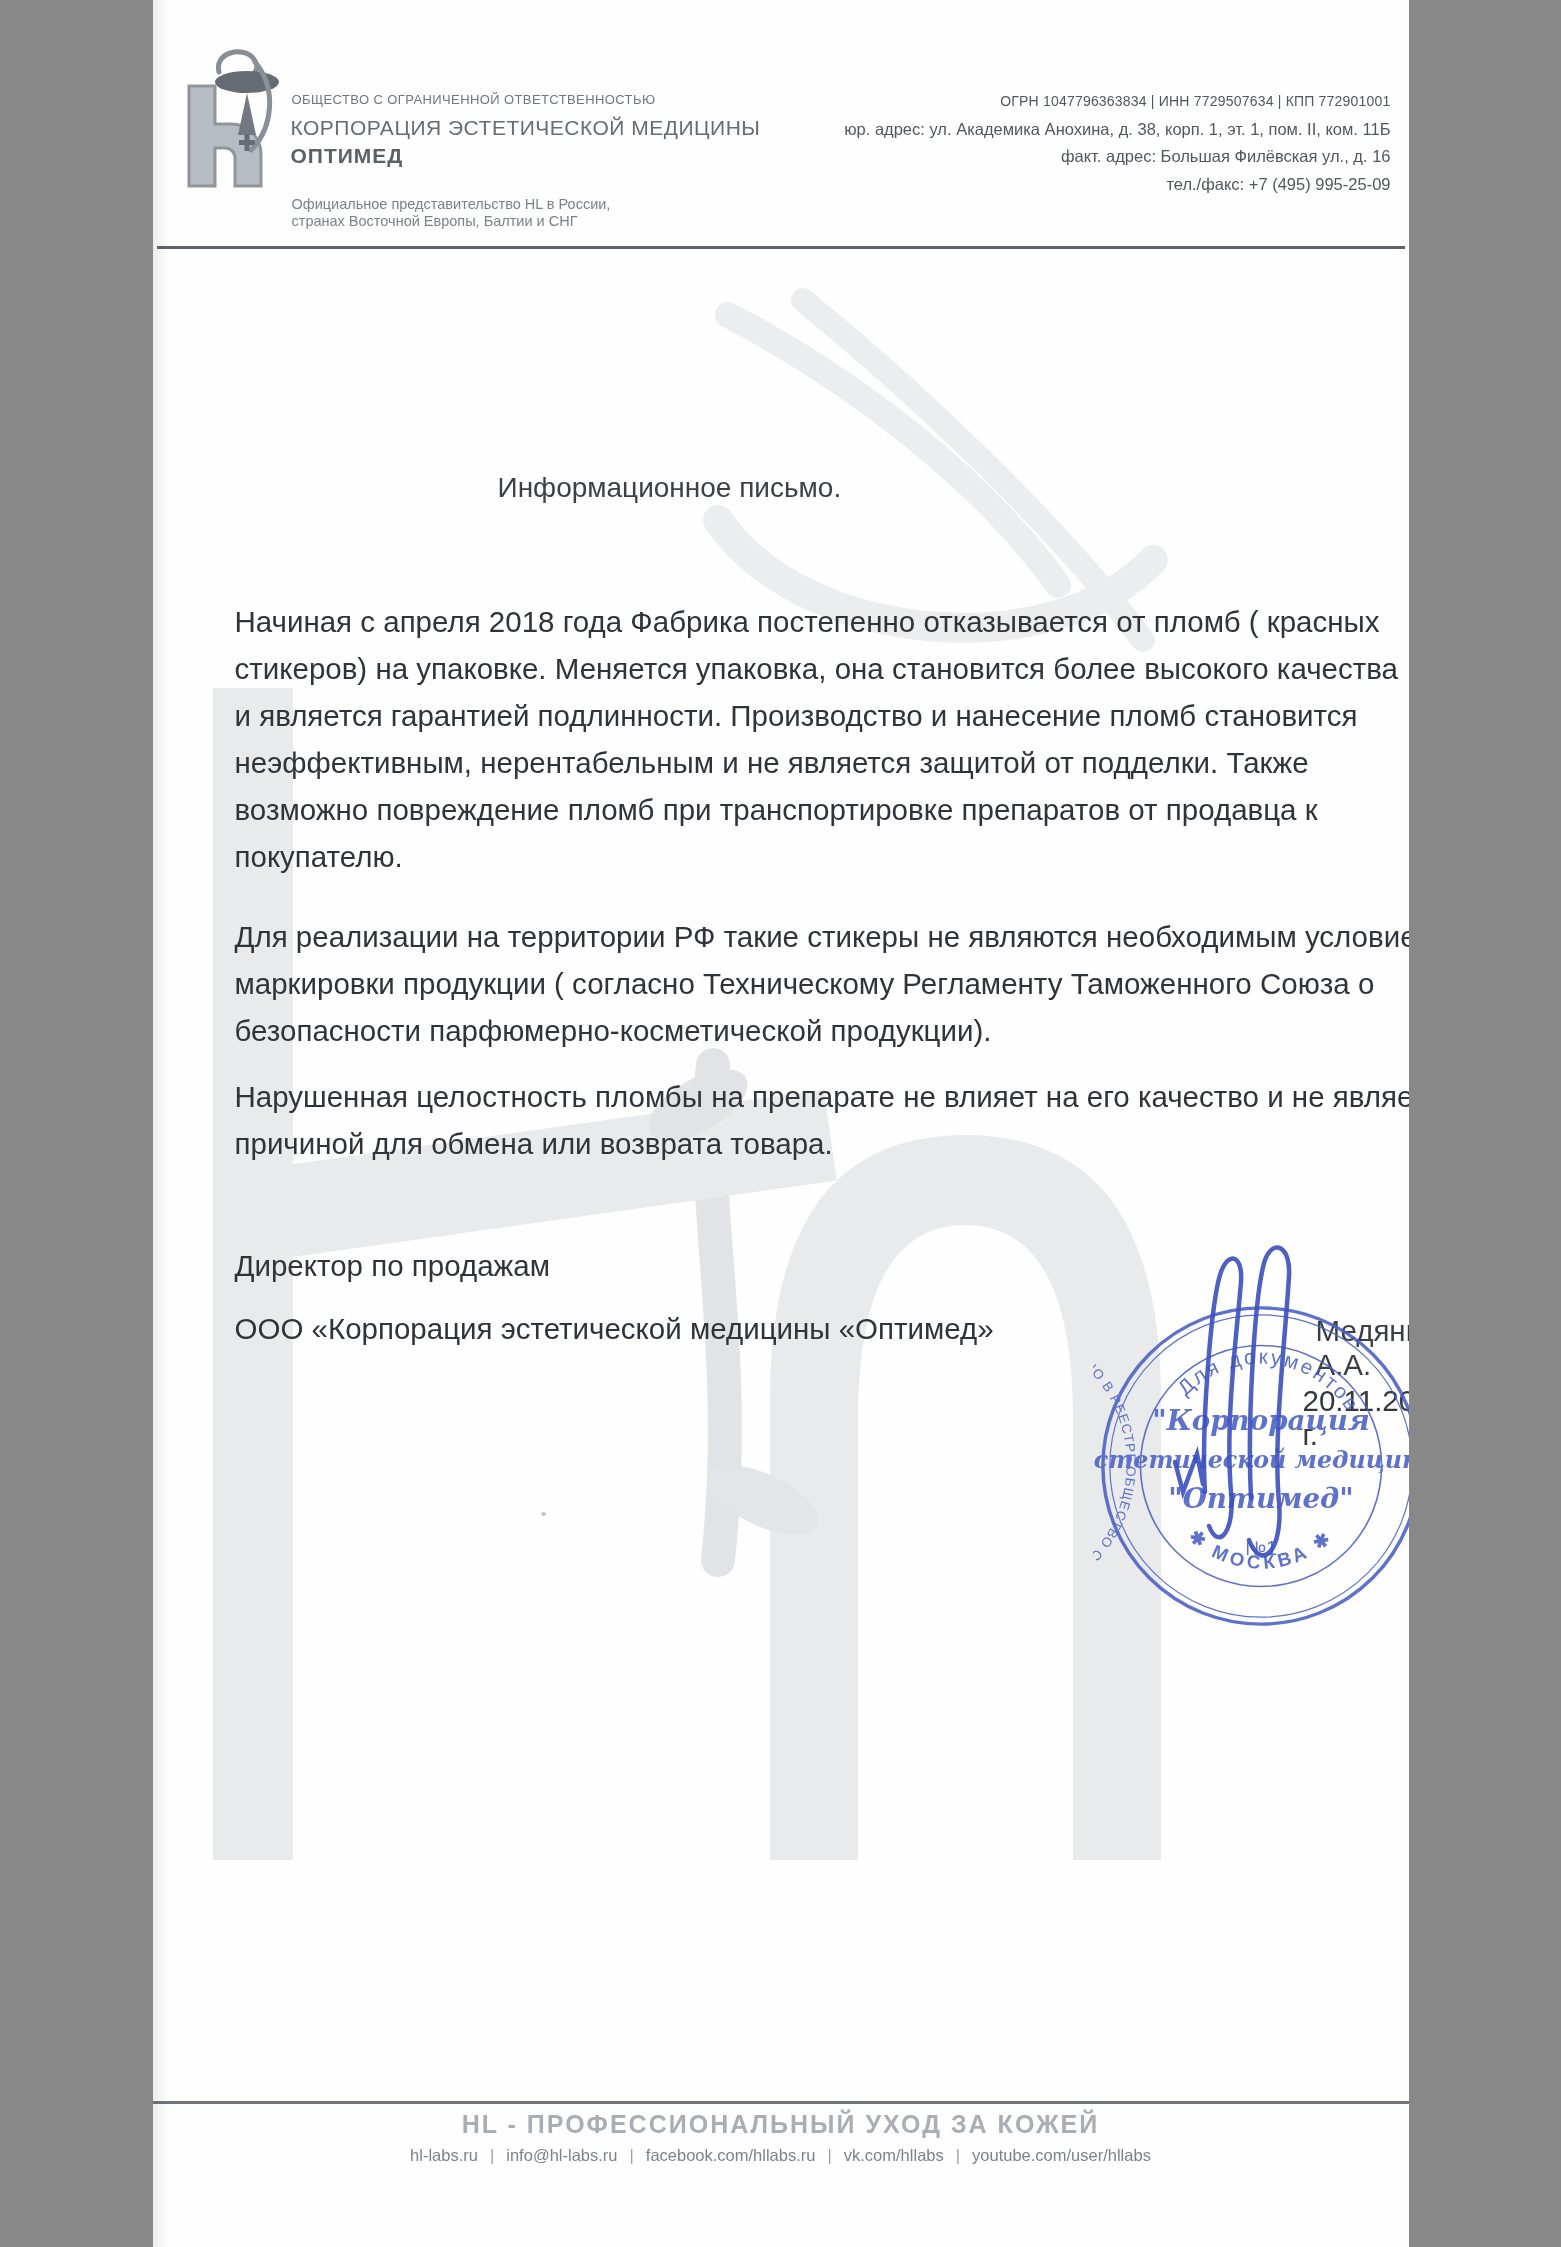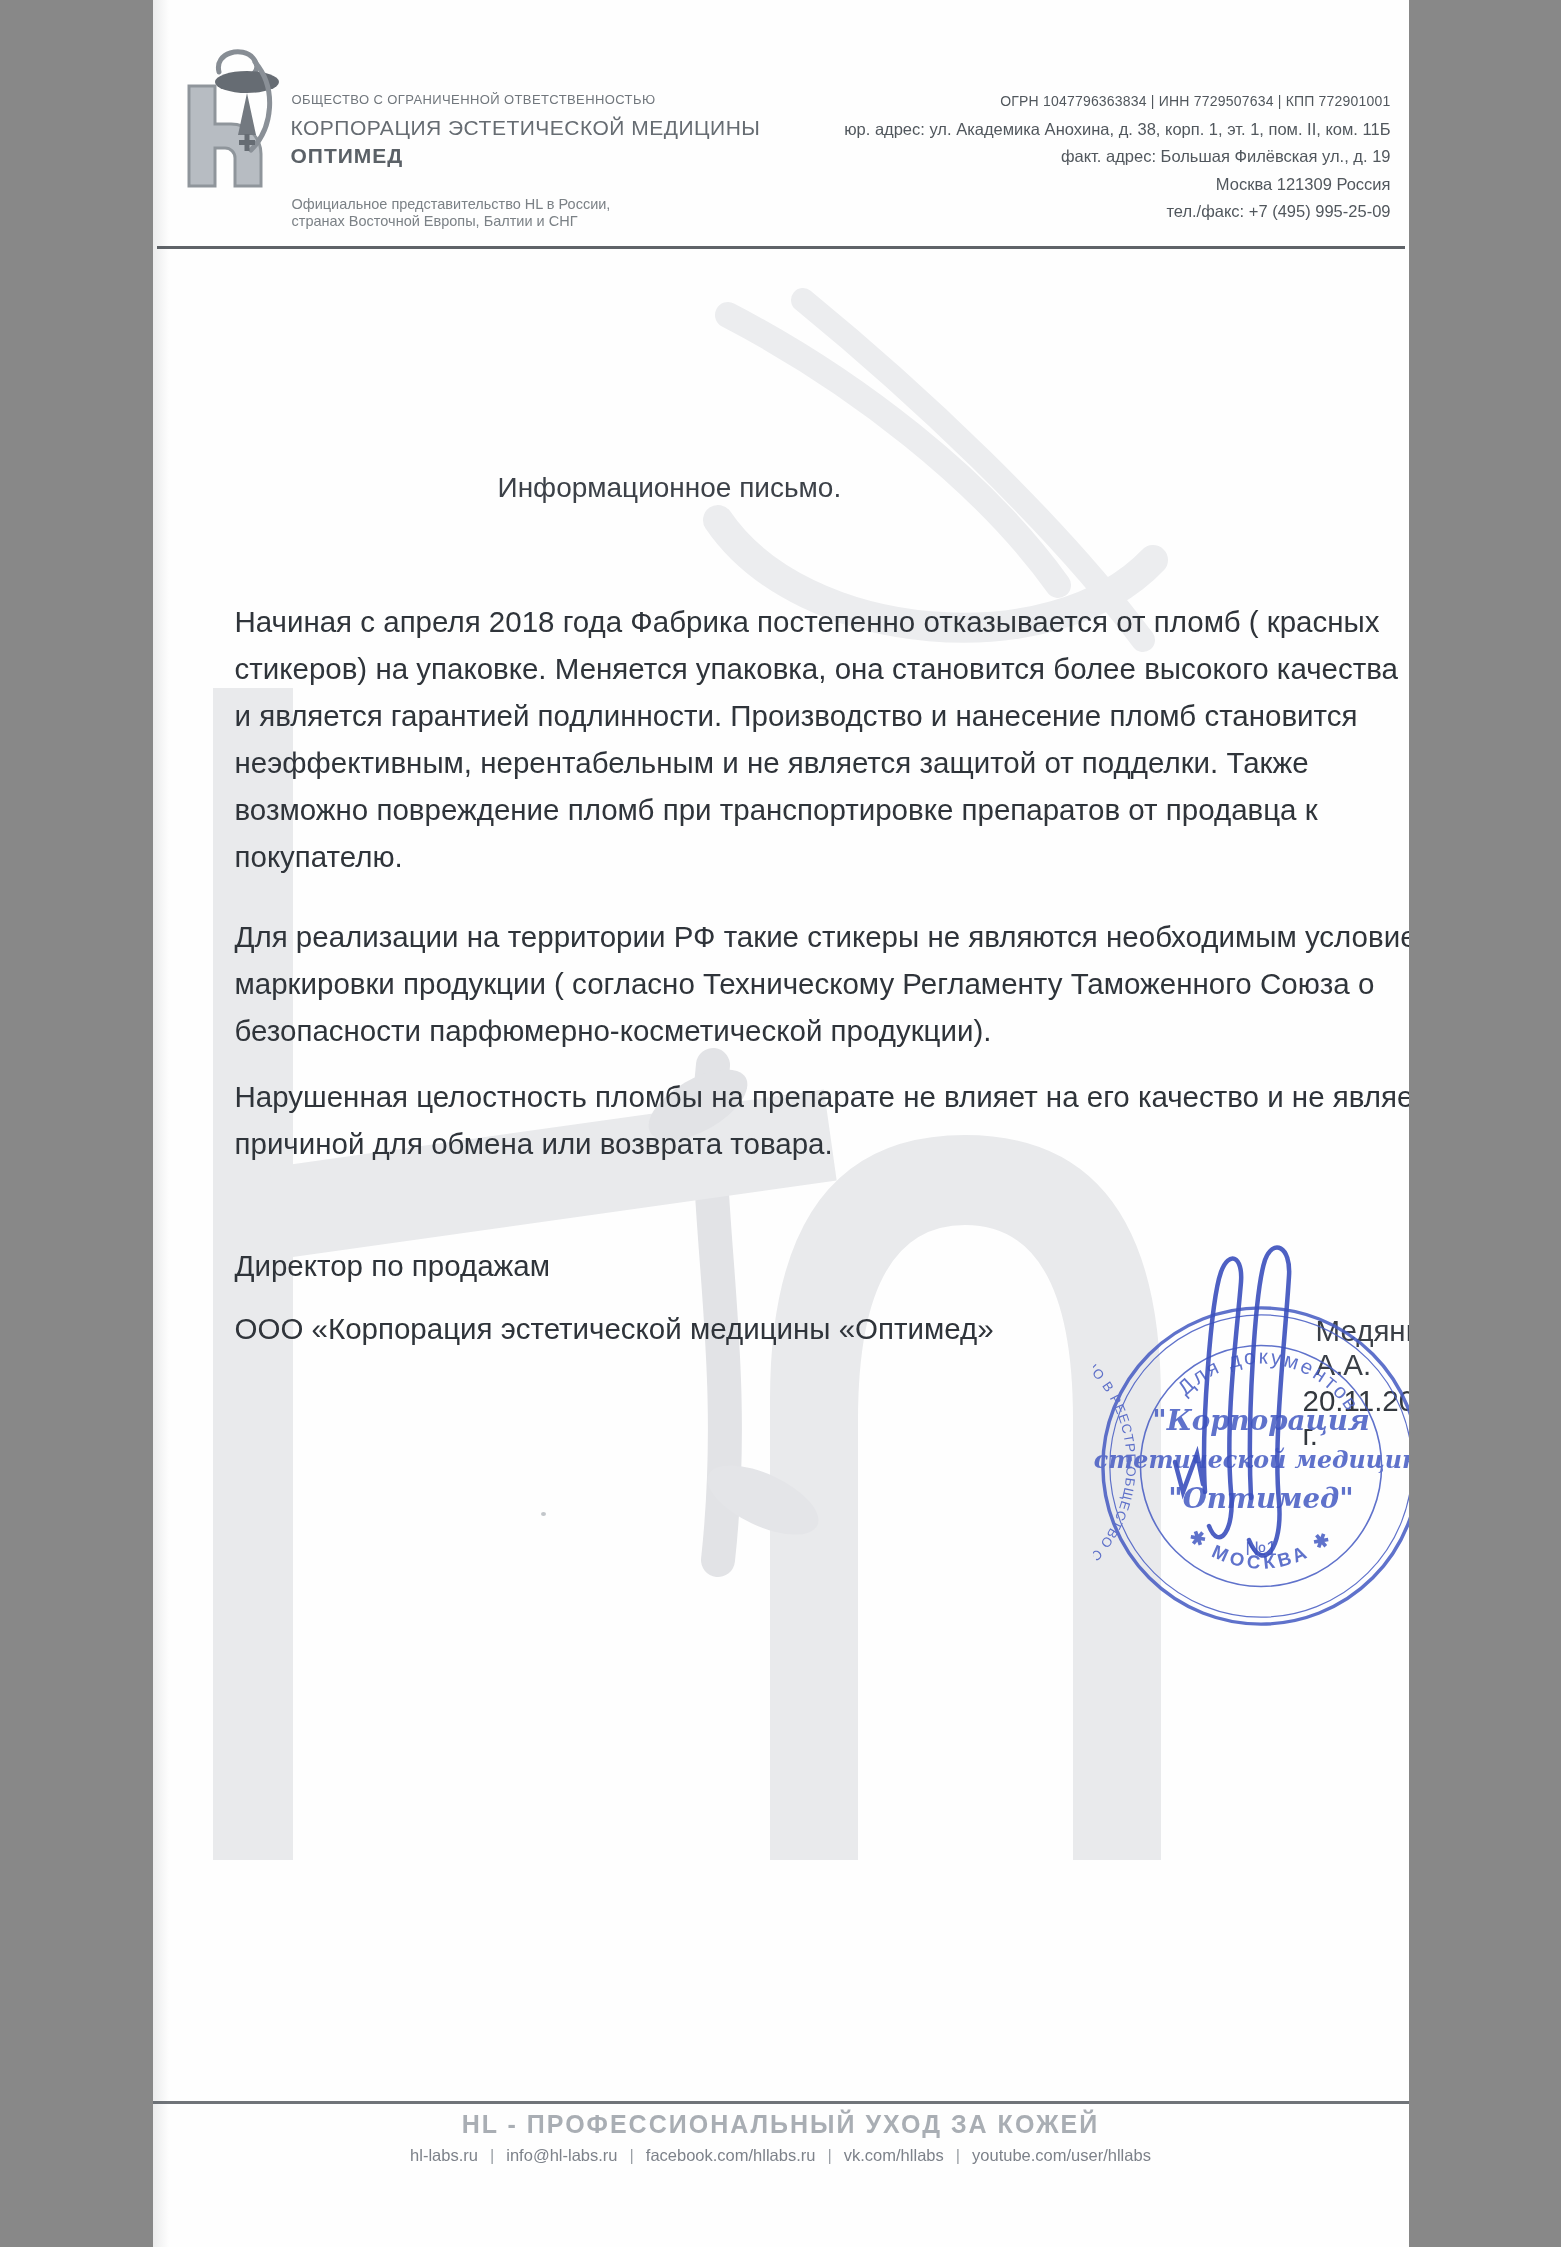--- a/index.html
+++ b/index.html
@@ -96,22 +96,21 @@
 
   <div class="org-type">ОБЩЕСТВО С ОГРАНИЧЕННОЙ ОТВЕТСТВЕННОСТЬЮ</div>
   <div class="company-name">КОРПОРАЦИЯ ЭСТЕТИЧЕСКОЙ МЕДИЦИНЫ</div>
   <div class="brand">ОПТИМЕД</div>
   <div class="rep-note">Официальное представительство HL в России,
 странах Восточной Европы, Балтии и СНГ</div>
 
   <div class="requisites">
     <div class="reg">ОГРН 1047796363834   |   ИНН 7729507634   |   КПП 772901001</div>
     <div>юр. адрес: ул. Академика Анохина, д. 38, корп. 1, эт. 1, пом. II, ком. 11Б</div>
-    <div>факт. адрес: Большая Филёвская ул., д. 19</div>
-    <div>Москва 121309   Россия</div>
+    <div>факт. адрес: Большая Филёвская ул., д. 16</div>
     <div>тел./факс: +7 (495) 995-25-09</div>
   </div>
 
   <div class="header-rule"></div>
 
   <div class="letter-title">Информационное письмо.</div>
 
   <div class="para p1">Начиная с апреля 2018 года Фабрика постепенно отказывается от пломб ( красных
 стикеров) на упаковке. Меняется упаковка, она становится более высокого качества
 и является гарантией подлинности. Производство и нанесение пломб становится

